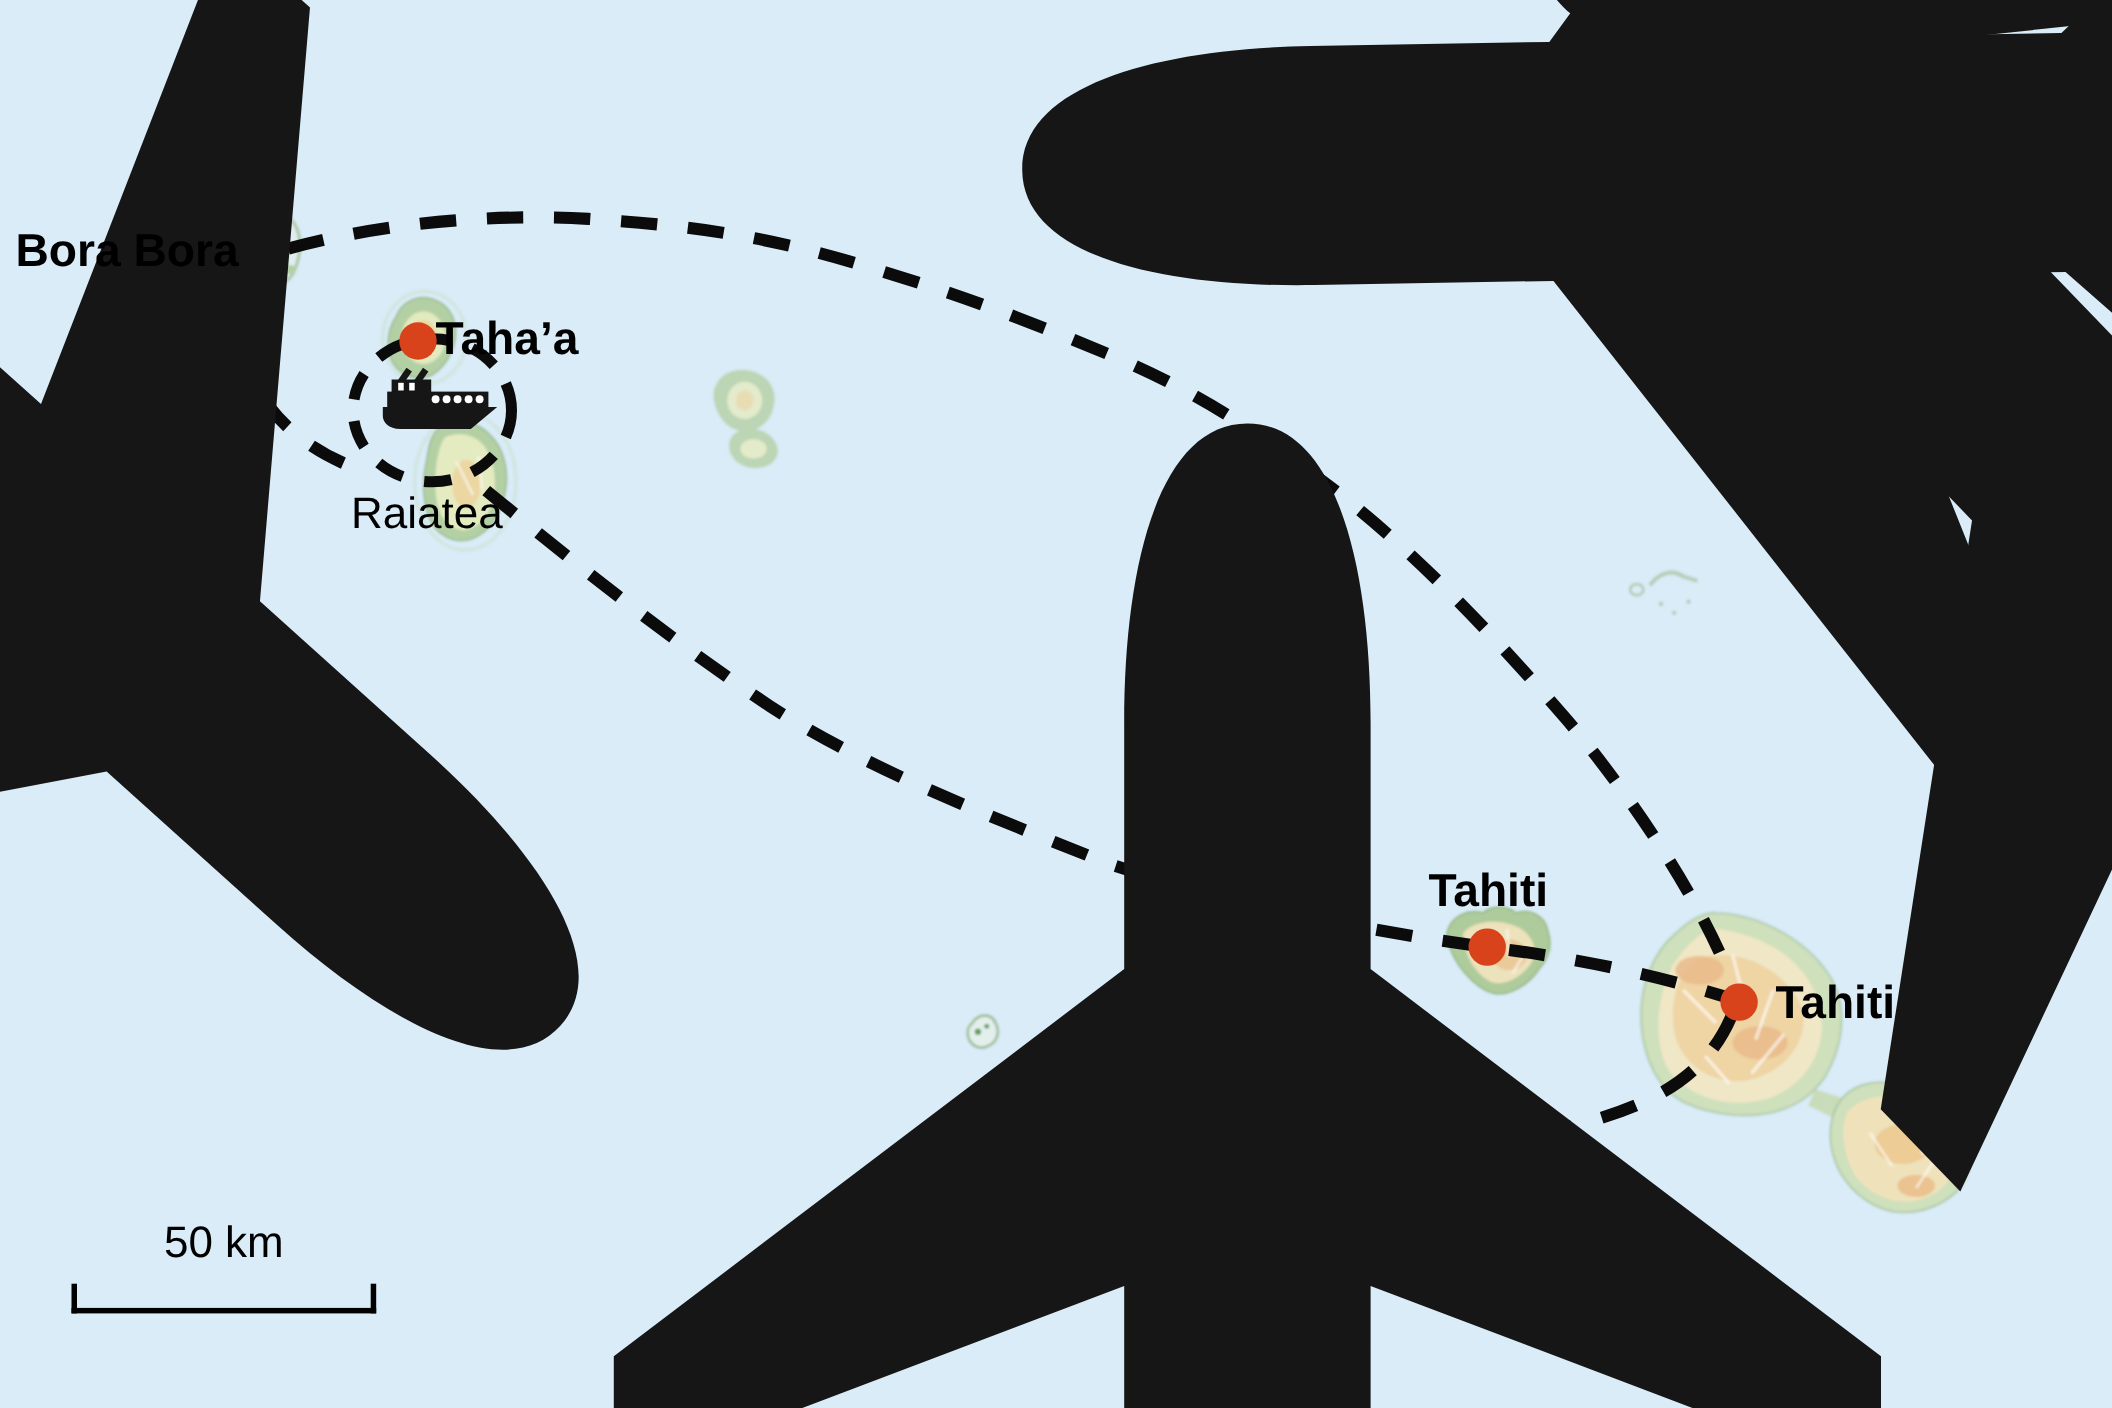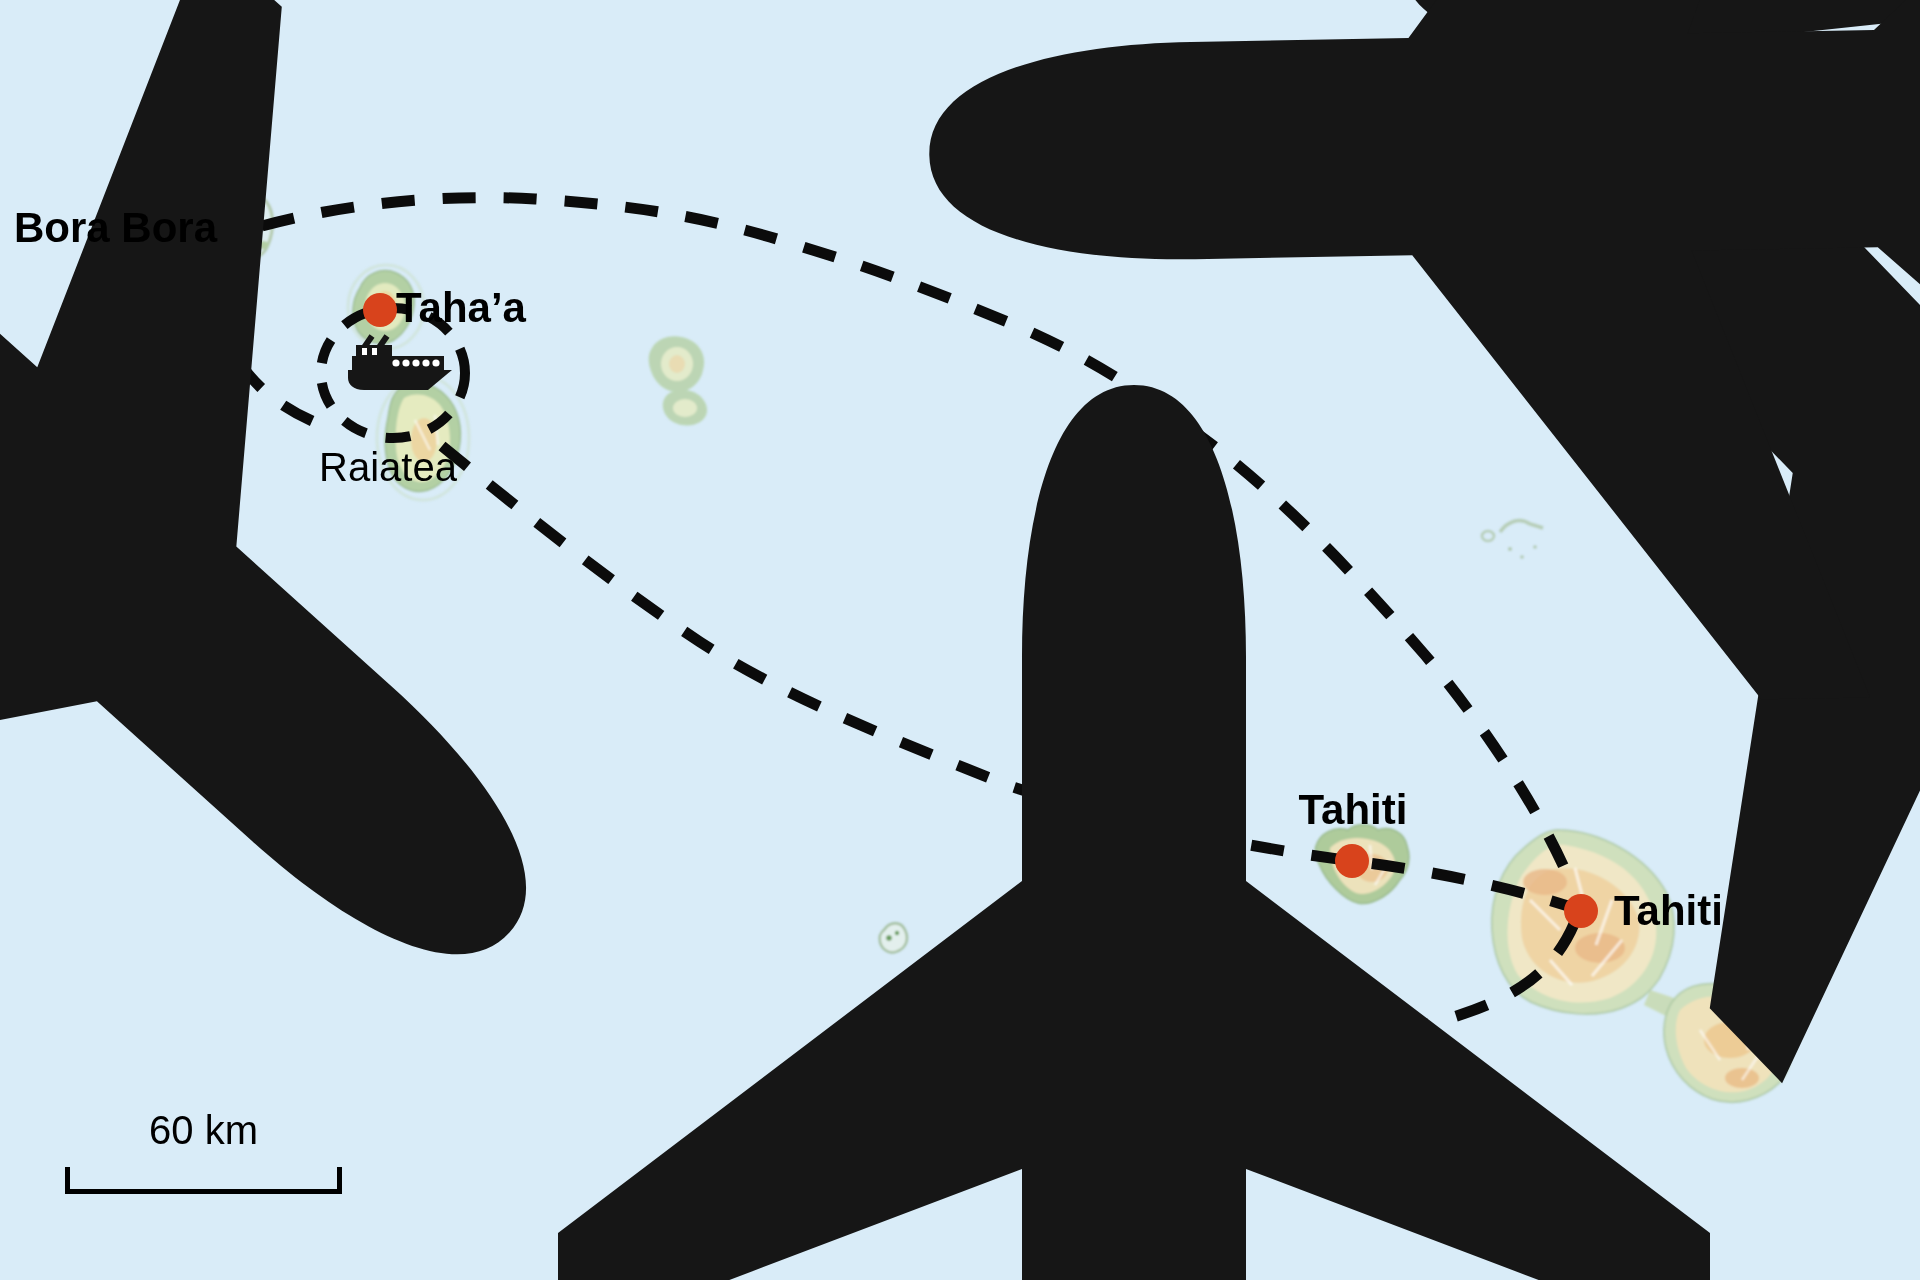--- a/index.html
+++ b/index.html
@@ -178,17 +178,17 @@
 
   <div class="maplabel bold" style="left:396px; top:308px;">Taha’a</div>
 
   <div class="maplabel centered" style="left:349px; top:467px; font-size:40px;margin-left:39px;">Raiatea</div>
 
   <div class="maplabel bold centered" style="left:1353px; top:810px;">Tahiti</div>
 
   <div class="maplabel bold" style="left:1614px; top:911px;">Tahiti</div>
 
   <div class="scalebar-wrap">
-    <div class="scalebar-label">60 km</div>
+    <div class="scalebar-label">50 km</div>
     <div class="scalebar-bracket"></div>
   </div>
 
 </div>
 
 </body></html>

